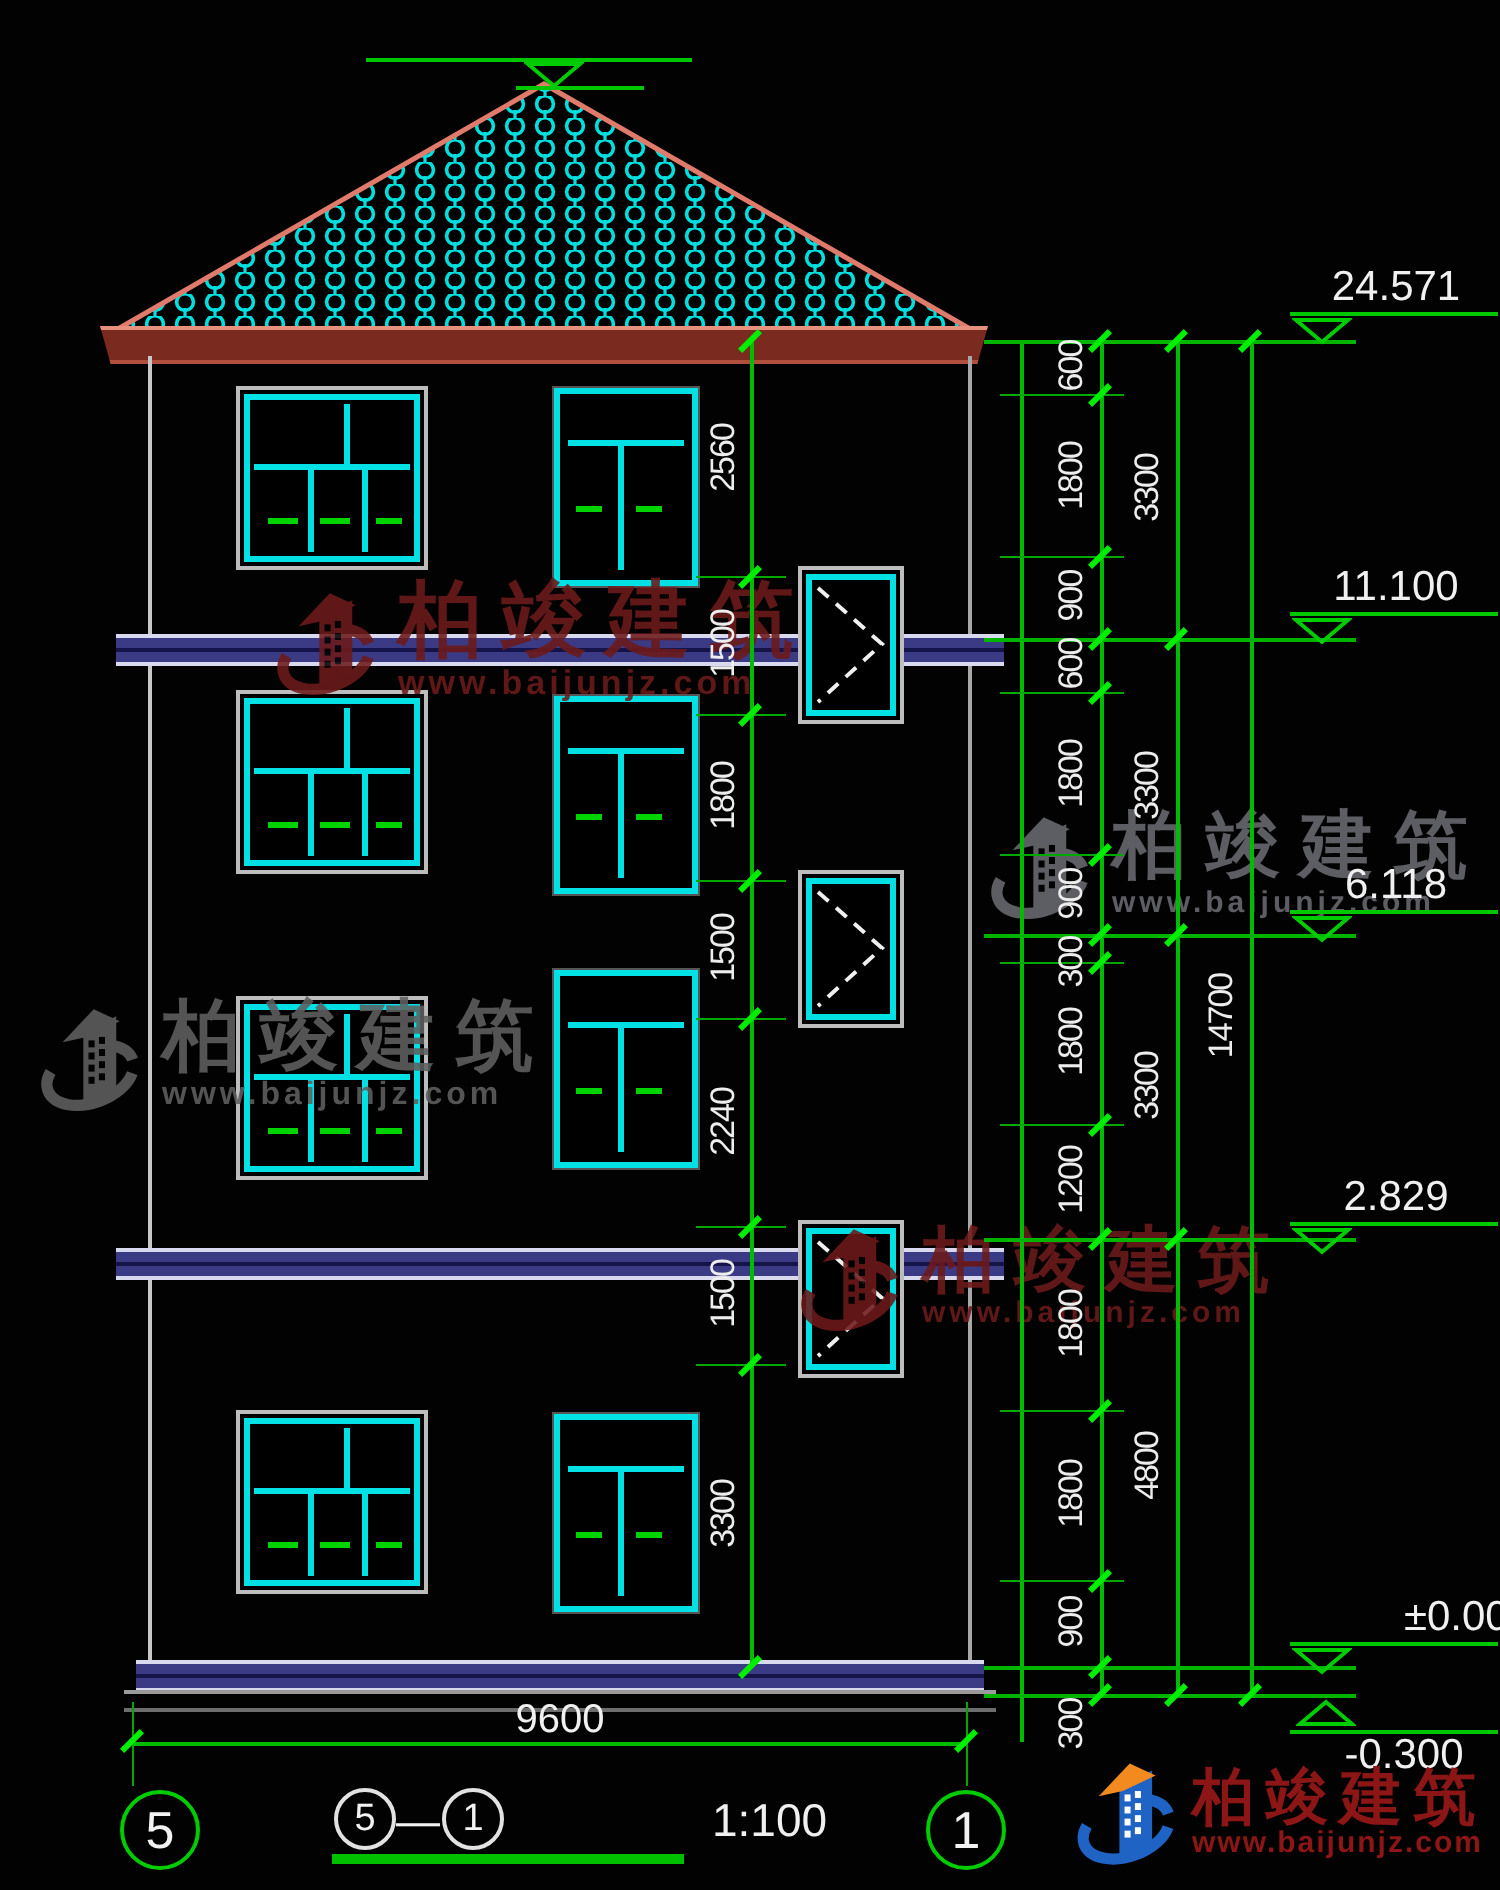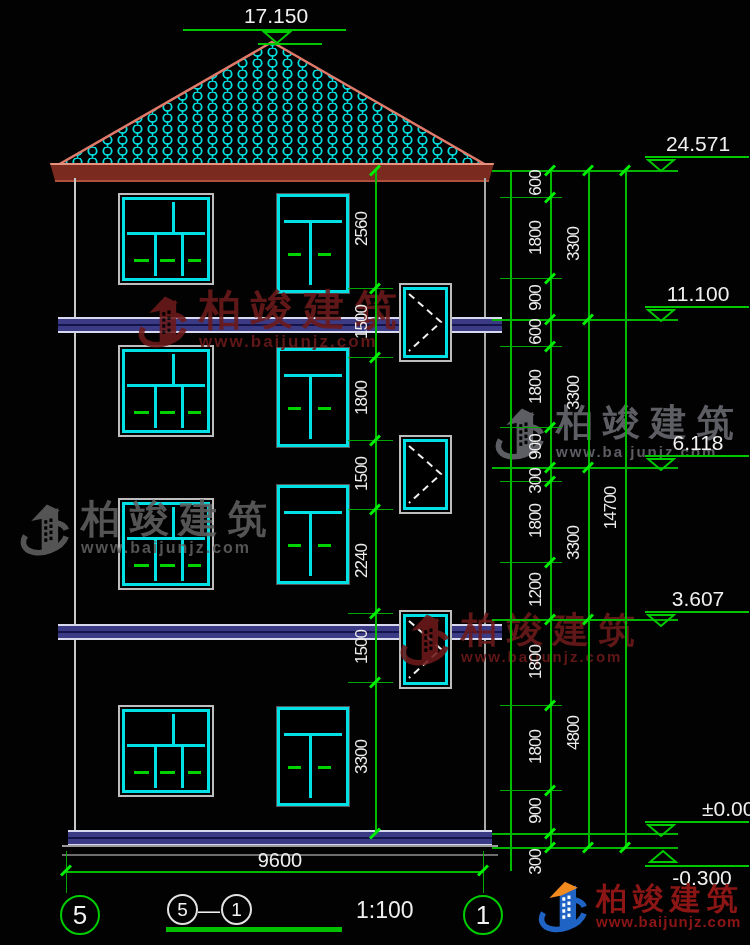--- a/index.html
+++ b/index.html
@@ -312,38 +312,37 @@
       <div class="elev-text" style="left:648px;top:282px">11.100</div>
       <div class="elev-line" style="left:645px;top:306px;width:104px"></div>
       <div class="abs" style="left:646px;top:308px"><svg width="30" height="15">
           <polygon points="2,2 28,2 15,13" fill="none" stroke="#00cc00" stroke-width="2"></polygon>
         </svg></div>
       <div class="elev-text" style="left:648px;top:431px">6.118</div>
       <div class="elev-line" style="left:645px;top:455px;width:104px"></div>
       <div class="abs" style="left:646px;top:457px"><svg width="30" height="15">
           <polygon points="2,2 28,2 15,13" fill="none" stroke="#00cc00" stroke-width="2"></polygon>
         </svg></div>
-      <div class="elev-text" style="left:648px;top:587px">3.607</div>
+      <div class="elev-text" style="left:648px;top:587px">2.829</div>
       <div class="elev-line" style="left:645px;top:611px;width:104px"></div>
       <div class="abs" style="left:646px;top:613px"><svg width="30" height="15">
           <polygon points="2,2 28,2 15,13" fill="none" stroke="#00cc00" stroke-width="2"></polygon>
         </svg></div>
       <div class="elev-text" style="left:684px;top:797px">±0.000</div>
       <div class="elev-line" style="left:645px;top:821px;width:104px"></div>
       <div class="abs" style="left:646px;top:823px"><svg width="30" height="15">
           <polygon points="2,2 28,2 15,13" fill="none" stroke="#00cc00" stroke-width="2"></polygon>
         </svg></div>
       <div class="abs" style="left:648px;top:849px"><svg width="30" height="15">
           <polygon points="15,2 2,13 28,13" fill="none" stroke="#00cc00" stroke-width="2"></polygon>
         </svg></div>
       <div class="elev-line" style="left:645px;top:865px;width:104px"></div>
       <div class="elev-text" style="left:652px;top:866px">-0.300</div>
     </div>
 
-  <div class="elev-text" style="left:211px;top:4px;width:130px">17.150</div>
   <div class="elev-line" style="left:183px;top:29px;width:163px"></div>
   <svg class="abs" style="left:262px;top:30px" width="30" height="15">
     <polygon points="2,2 28,2 15,13" fill="none" stroke="#00cc00" stroke-width="2"></polygon>
   </svg>
   <div class="elev-line" style="left:258px;top:43px;width:64px"></div>
 
   <div class="dimh" style="left:66px;top:871px;width:417px"></div>
   <div class="extv" style="left:66px;top:851px;height:42px"></div>
   <div class="extv" style="left:483px;top:851px;height:42px"></div>
   <div class="tick" style="left:59px;top:869px"></div>

